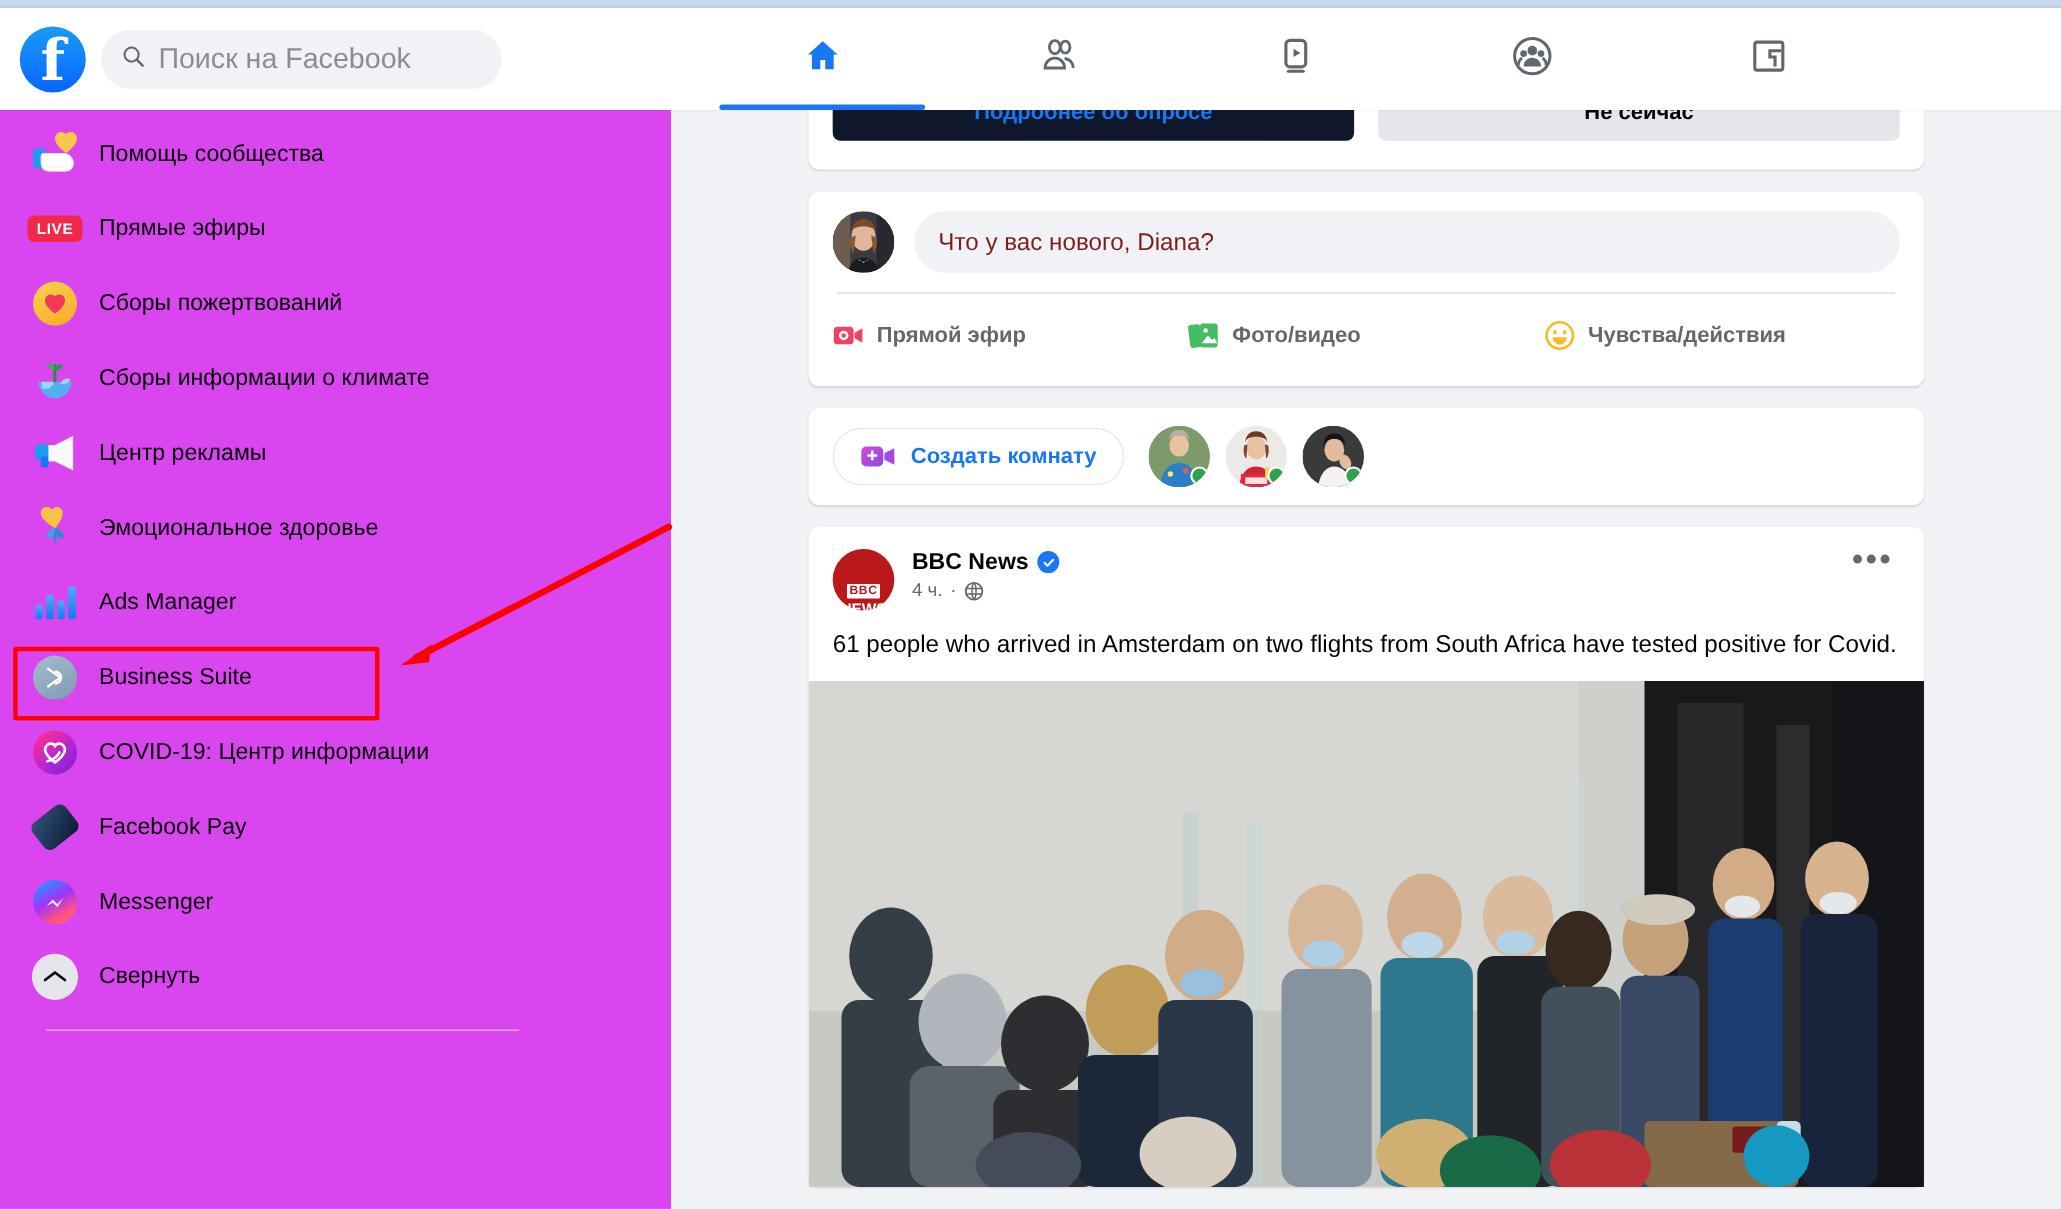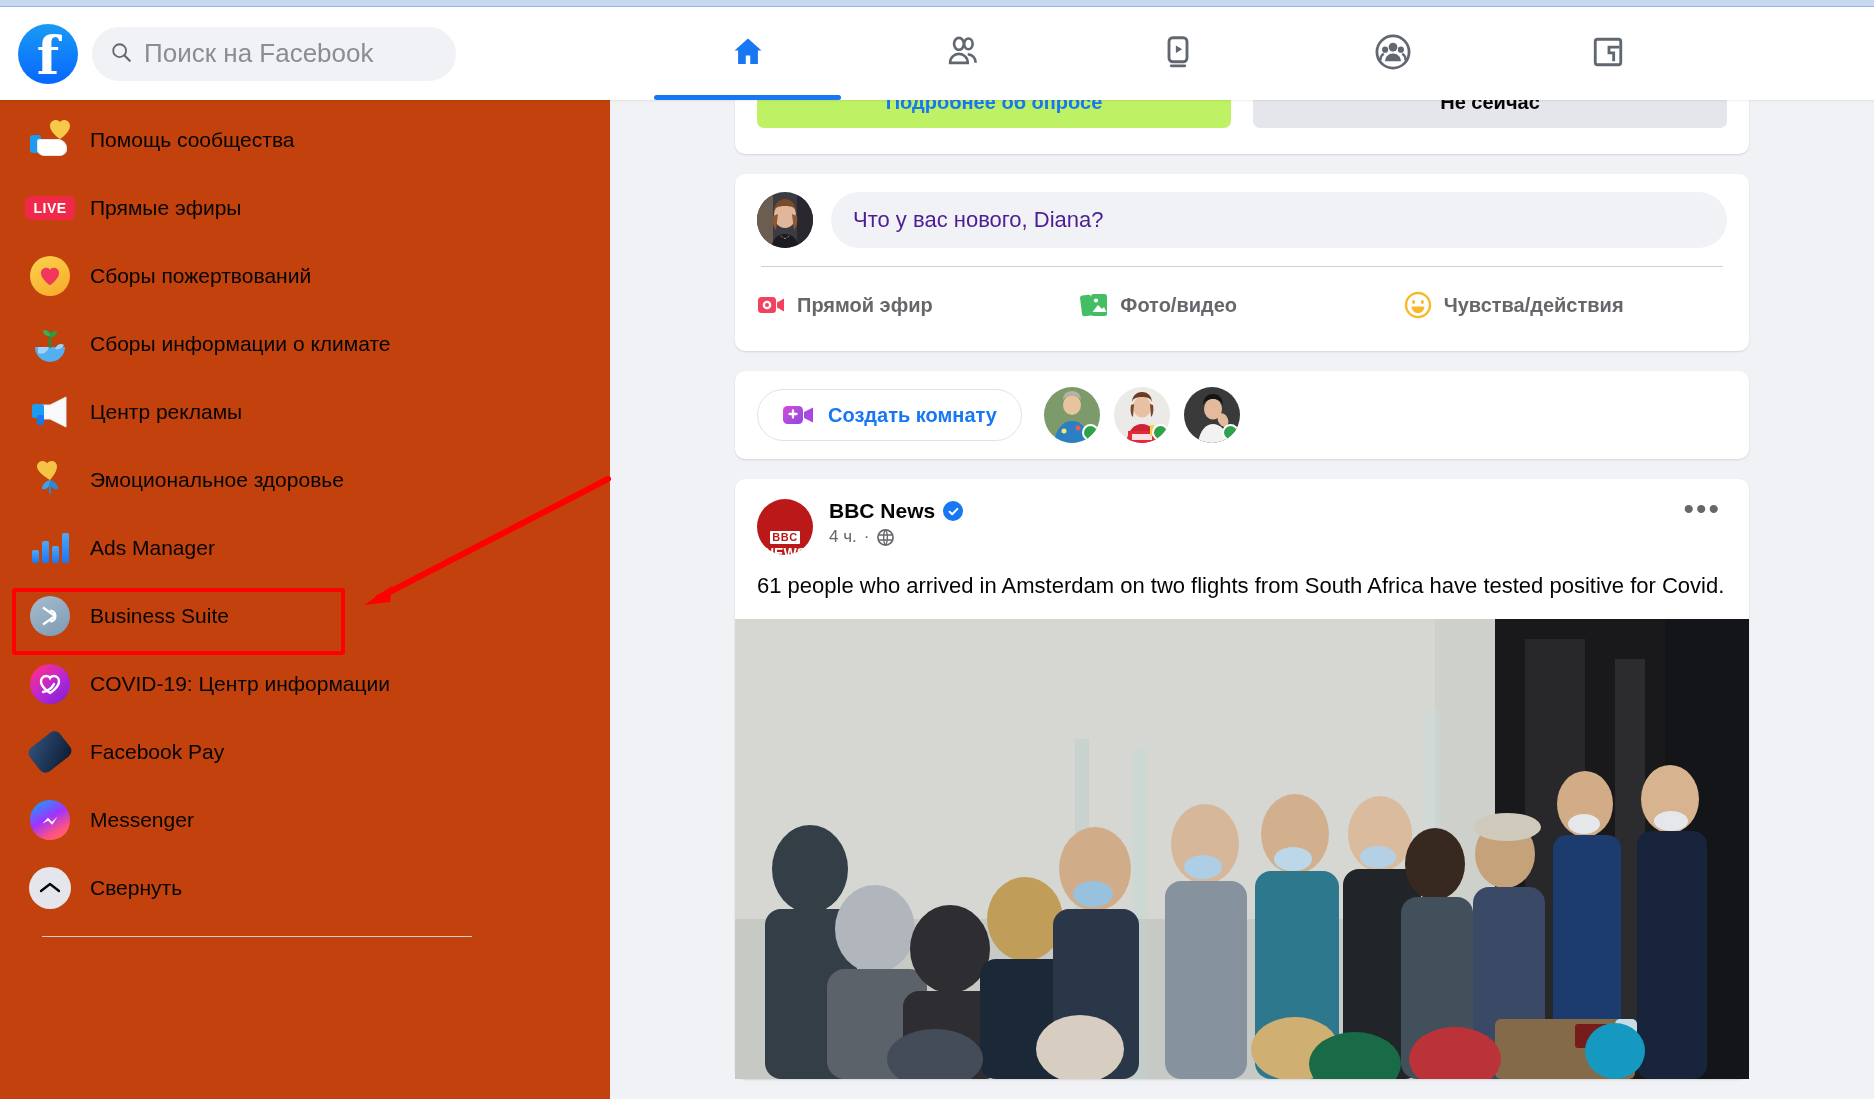--- a/index.html
+++ b/index.html
@@ -53,21 +53,21 @@
   }
   .nav-tab .under {
     position: absolute; left: 14px; right: 14px; bottom: 0; height: 5px;
     background: #1877f2; border-radius: 3px; display: none;
   }
   .nav-tab.active .under { display: block; }
 
   
   .sidebar {
     position: absolute; top: 100px; left: 0; width: 610px; bottom: 0;
-    background: #c2410c; padding-top: 6px; overflow: hidden;
+    background: #d946ef; padding-top: 6px; overflow: hidden;
   }
   .side-item {
     display: flex; align-items: center; height: 68px; padding-left: 20px;
     cursor: pointer; border-radius: 10px; margin: 0 8px;
   }
   .side-ico {
     width: 44px; height: 44px; flex: none; margin-right: 18px;
     display: flex; align-items: center; justify-content: center;
     position: relative;
   }
@@ -136,35 +136,35 @@
 
   
   .card-survey {
     margin-top: -32px; padding: 0 22px 26px 22px; position: relative;
   }
   .survey-row { display:flex; gap: 22px; padding-top: 8px; }
   .btn-survey {
     flex:1; height: 52px; border-radius: 7px; display:flex;
     align-items:center; justify-content:center; font-size:20px; font-weight:600; cursor:pointer;
   }
-  .btn-primary { background:#bef264; color:#1877f2; }
+  .btn-primary { background:#0f172a; color:#1877f2; }
   .btn-secondary { background:#e4e6eb; color:#050505; }
 
   
   .composer { padding: 18px 22px 10px 22px; }
   .comp-row { display:flex; align-items:center; gap:18px; }
   .avatar {
     width:56px;height:56px;border-radius:50%;flex:none;overflow:hidden;
     background:#d8dadf; position:relative;
   }
   .comp-input {
     flex:1; height:56px; border-radius:28px; background:#f0f2f5;
     display:flex; align-items:center; padding: 0 22px; cursor:text;
   }
-  .comp-placeholder { color:#4c1d95; font-size:22px; }
+  .comp-placeholder { color:#7f1d1d; font-size:22px; }
   .comp-sep { height:1px; background:#ced0d4; margin: 18px 4px 0 4px; }
   .comp-actions { display:flex; padding: 12px 0 10px 0; }
   .comp-act {
     flex:1; display:flex; align-items:center; justify-content:flex-start; gap:12px;
     height:52px; border-radius:8px; cursor:pointer;
   }
   .comp-act span { font-size:20px; color:#65676b; font-weight:600; white-space:nowrap; }
 
   
   .rooms { padding: 16px 22px; display:flex; align-items:center; gap:22px; }

